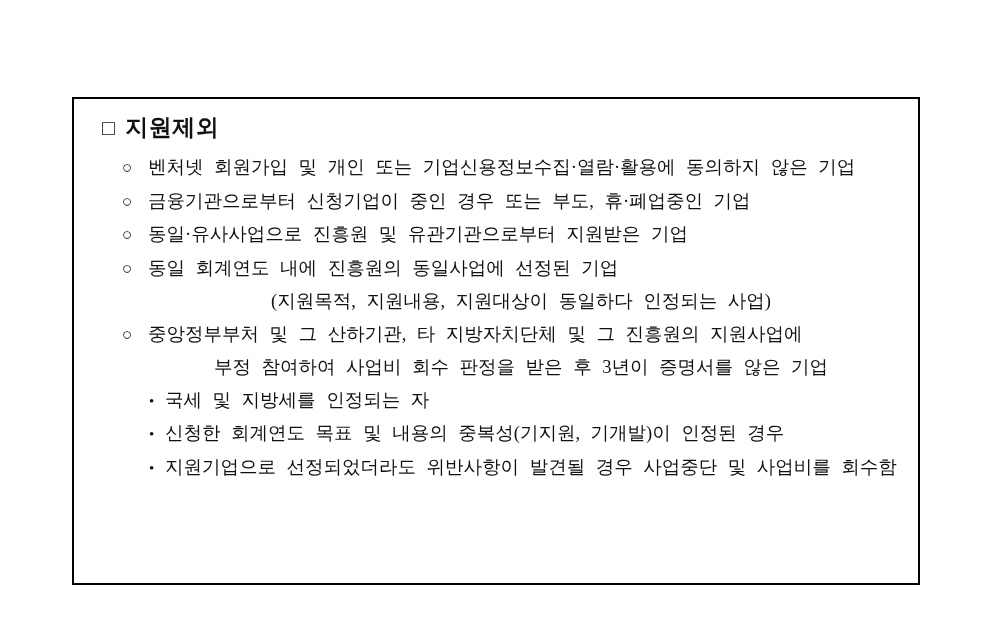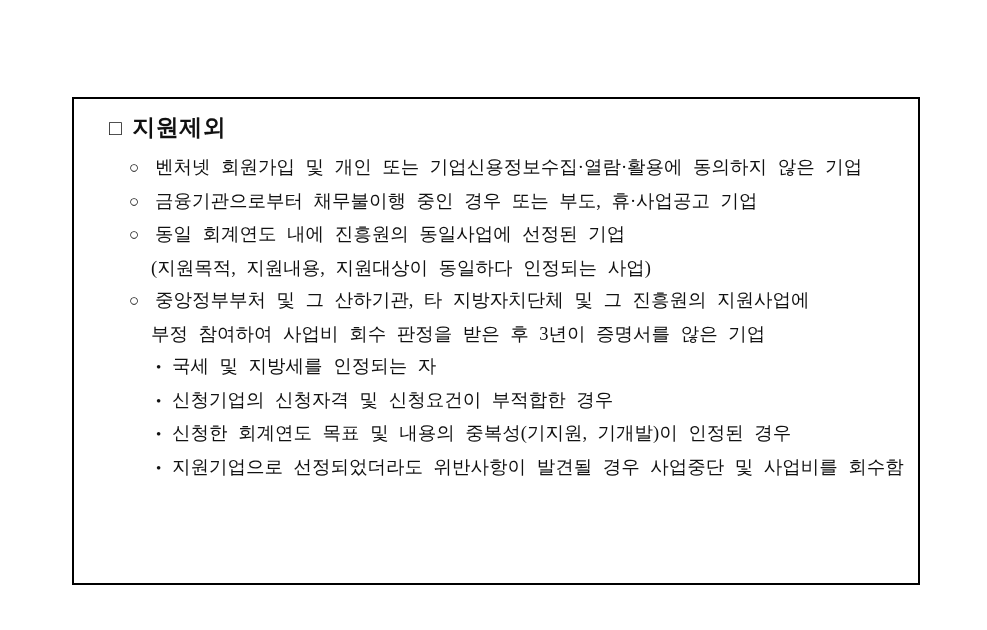--- a/index.html
+++ b/index.html
@@ -18,21 +18,21 @@
     background: #ffffff;
   }
   .exclusion-box {
     position: absolute;
     left: 72px;
     top: 97px;
     width: 848px;
     height: 488px;
     border: 2px solid #000000;
     background: #ffffff;
-    padding: 11px 20px 10px 35px;
+    padding: 11px 20px 10px 28px;
   }
   .section-title {
     font-size: 23px;
     font-weight: bold;
     line-height: 36px;
     letter-spacing: 0.5px;
     white-space: nowrap;
     margin-bottom: 5px;
   }
   .section-title .title-marker {
@@ -53,42 +53,45 @@
   }
   .row.l1 .marker {
     width: 26px;
     font-size: 17px;
   }
   .row.l2 { padding-left: 27px; }
   .row.l2 .marker {
     width: 16px;
     font-size: 15px;
   }
-  .row.cont { padding-left: 22px; }
+  .row.cont { padding-left: 22px; text-align: center; }
 </style>
 </head>
 <body>
 
 <div class="page">
   <div class="exclusion-box">
 
     <div class="section-title">
       <span class="title-marker">□</span><span class="title-text">지원제외</span>
     </div>
 
     <div class="rows">
 
       <div class="row l1">
         <span class="marker">○</span><span class="text">벤처넷 회원가입 및 개인 또는 기업신용정보수집·열람·활용에 동의하지 않은 기업</span>
       </div>
 
       <div class="row l1">
-        <span class="marker">○</span><span class="text">금융기관으로부터 채무불이행 중인 경우 또는 부도, 휴·사업공고 기업</span>
+        <span class="marker">○</span><span class="text">금융기관으로부터 신청기업이 중인 경우 또는 부도, 휴·폐업중인 기업</span>
       </div>
 
+      <div class="row l1">
+        <span class="marker">○</span><span class="text">동일·유사사업으로 진흥원 및 유관기관으로부터 지원받은 기업</span>
+      </div>
 
       <div class="row l1">
         <span class="marker">○</span><span class="text">동일 회계연도 내에 진흥원의 동일사업에 선정된 기업</span>
       </div>
 
       <div class="row cont">
         <span class="text">(지원목적, 지원내용, 지원대상이 동일하다 인정되는 사업)</span>
       </div>
 
       <div class="row l1">
@@ -97,23 +100,20 @@
 
       <div class="row cont">
         <span class="text">부정 참여하여 사업비 회수 판정을 받은 후 3년이 증명서를 않은 기업</span>
       </div>
 
       <div class="row l2">
         <span class="marker">•</span><span class="text">국세 및 지방세를 인정되는 자</span>
       </div>
 
 
-      <div class="row l2">
-        <span class="marker">•</span><span class="text">신청기업의 신청자격 및 신청요건이 부적합한 경우</span>
-      </div>
 
       <div class="row l2">
         <span class="marker">•</span><span class="text">신청한 회계연도 목표 및 내용의 중복성(기지원, 기개발)이 인정된 경우</span>
       </div>
 
 
       <div class="row l2">
         <span class="marker">•</span><span class="text">지원기업으로 선정되었더라도 위반사항이 발견될 경우 사업중단 및 사업비를 회수함</span>
       </div>
 

